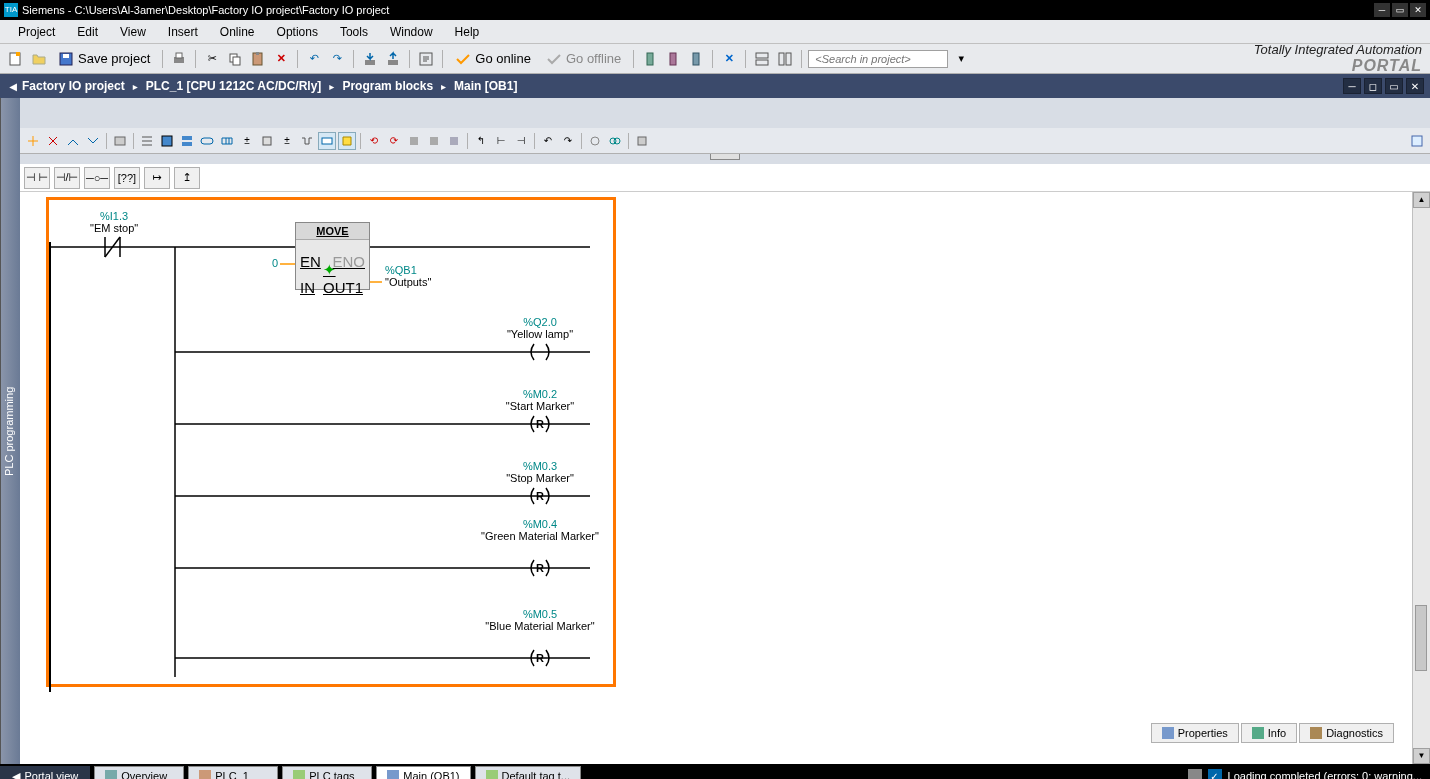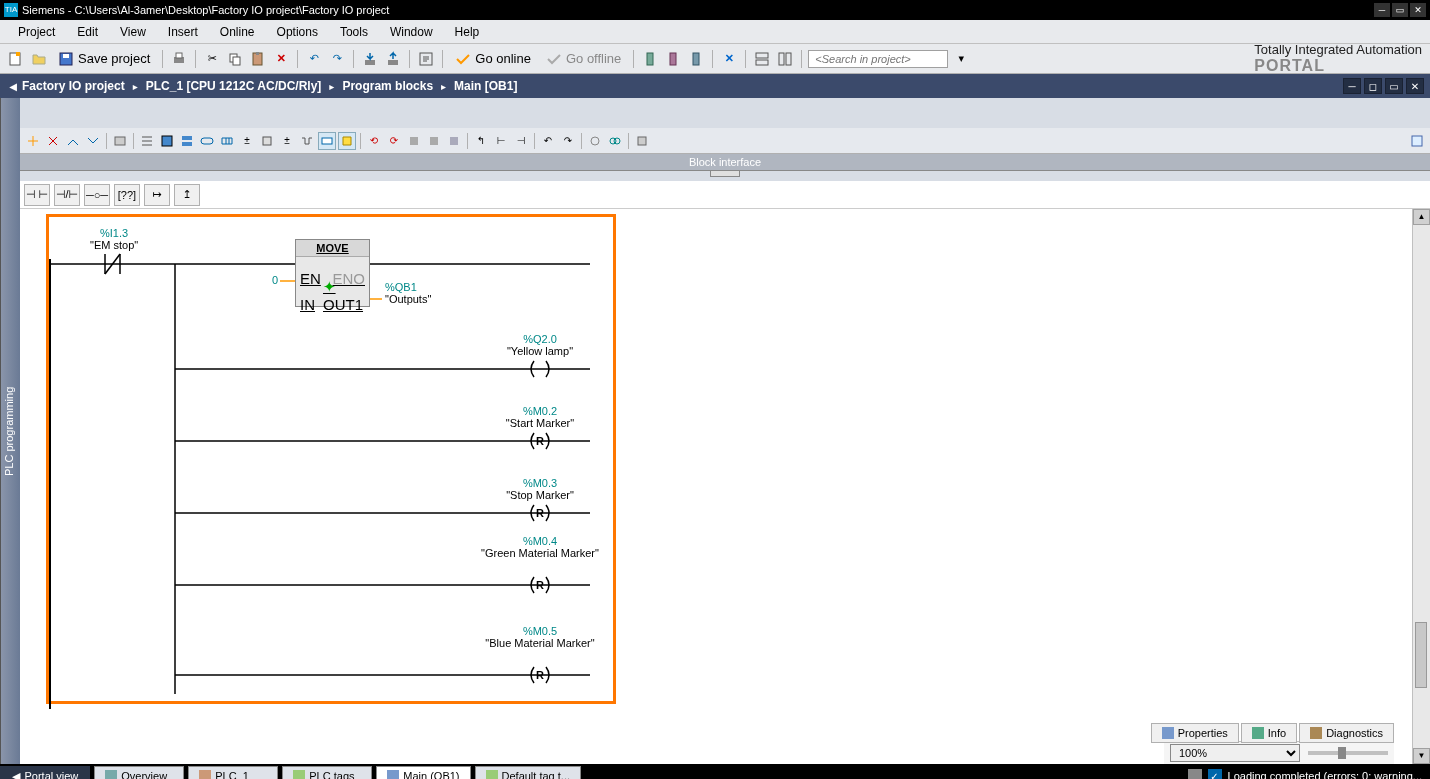--- a/index.html
+++ b/index.html
@@ -12,21 +12,21 @@
     .titlebar-btn { width: 16px; height: 14px; background: #333; color: #fff; text-align: center; font-size: 9px; line-height: 14px; cursor: pointer; }
     
     .menubar { background: #e8eaed; height: 24px; border-bottom: 1px solid #c0c0c0; display: flex; align-items: center; padding: 0 8px; gap: 2px; }
     .menu-item { padding: 3px 10px; cursor: pointer; font-size: 12px; }
     
     .toolbar-main { background: #e8eaed; height: 30px; border-bottom: 1px solid #b0b0b0; display: flex; align-items: center; padding: 0 6px; gap: 3px; position: relative; }
     .tb-btn { width: 20px; height: 20px; display: flex; align-items: center; justify-content: center; cursor: pointer; border: 1px solid transparent; }
     .tb-sep { width: 1px; height: 18px; background: #b0b0b0; margin: 0 3px; }
     .tb-text-btn { display: flex; align-items: center; gap: 4px; padding: 2px 6px; cursor: pointer; font-size: 13px; }
     .search-box { border: 1px solid #a0a0a0; padding: 2px 6px; width: 140px; font-size: 11px; font-style: italic; color: #888; }
-    .tia-brand { position: absolute; right: 8px; top: -2px; text-align: left; font-size: 13px; color: #222; }
+    .tia-brand { position: absolute; right: 8px; top: -2px; text-align: right; font-size: 13px; color: #222; font-style: italic; }
     .tia-portal { font-size: 16px; font-weight: bold; color: #888; letter-spacing: 1px; }
     
     .breadcrumb-bar { background: #3b4a6b; color: #fff; height: 24px; display: flex; align-items: center; padding: 0 6px; }
     .bc-arrow { width: 14px; text-align: center; cursor: pointer; font-size: 10px; }
     .bc-item { padding: 0 2px; font-size: 12px; font-weight: bold; }
     .bc-sep { padding: 0 6px; font-size: 10px; }
     .bc-right { margin-left: auto; display: flex; gap: 3px; }
     .bc-winbtn { width: 18px; height: 16px; background: #232e43; text-align: center; font-size: 10px; line-height: 16px; cursor: pointer; border: 1px solid #1a2233; }
     
     .main-area { display: flex; height: 666px; }
@@ -370,21 +370,20 @@
           </svg>
         </div>
       <div class="et-right">
         <div class="et-btn">
             <svg width="14" height="14">
               <rect x="2" y="2" width="10" height="10" fill="#def" stroke="#46a"></rect>
             </svg>
           </div>
       </div>
     </div>
-    <div class="block-interface">Block interface</div>
     <div class="bi-toggle">
         <div class="bi-handle"></div>
       </div>
 
     <div class="lad-toolbar">
       <div class="lad-btn">⊣ ⊢</div>
       <div class="lad-btn">⊣/⊢</div>
       <div class="lad-btn">─○─</div>
       <div class="lad-btn">[??]</div>
       <div class="lad-btn">↦</div>
@@ -475,26 +474,20 @@
             <div style="position: absolute; left: 460px; top: 326px; width: 120px; text-align: center;">
               <div class="addr">%M0.4</div>
               <div class="sym">"Green Material Marker"</div>
             </div>
             <div style="position: absolute; left: 460px; top: 416px; width: 120px; text-align: center;">
               <div class="addr">%M0.5</div>
               <div class="sym">"Blue Material Marker"</div>
             </div>
           </div>
 
-        <div class="zoom-bar">
-          <select class="zoom-select"><option>100%</option></select>
-          <div class="zoom-slider">
-              <div class="zoom-thumb"></div>
-            </div>
-        </div>
 
         <div class="bottom-tabs-right">
           <div class="btab">
               <span class="ico"></span>
               <span>Properties</span>
             </div>
           <div class="btab">
               <span class="ico" style="background:#5a8"></span>
               <span>Info</span>
             </div>

